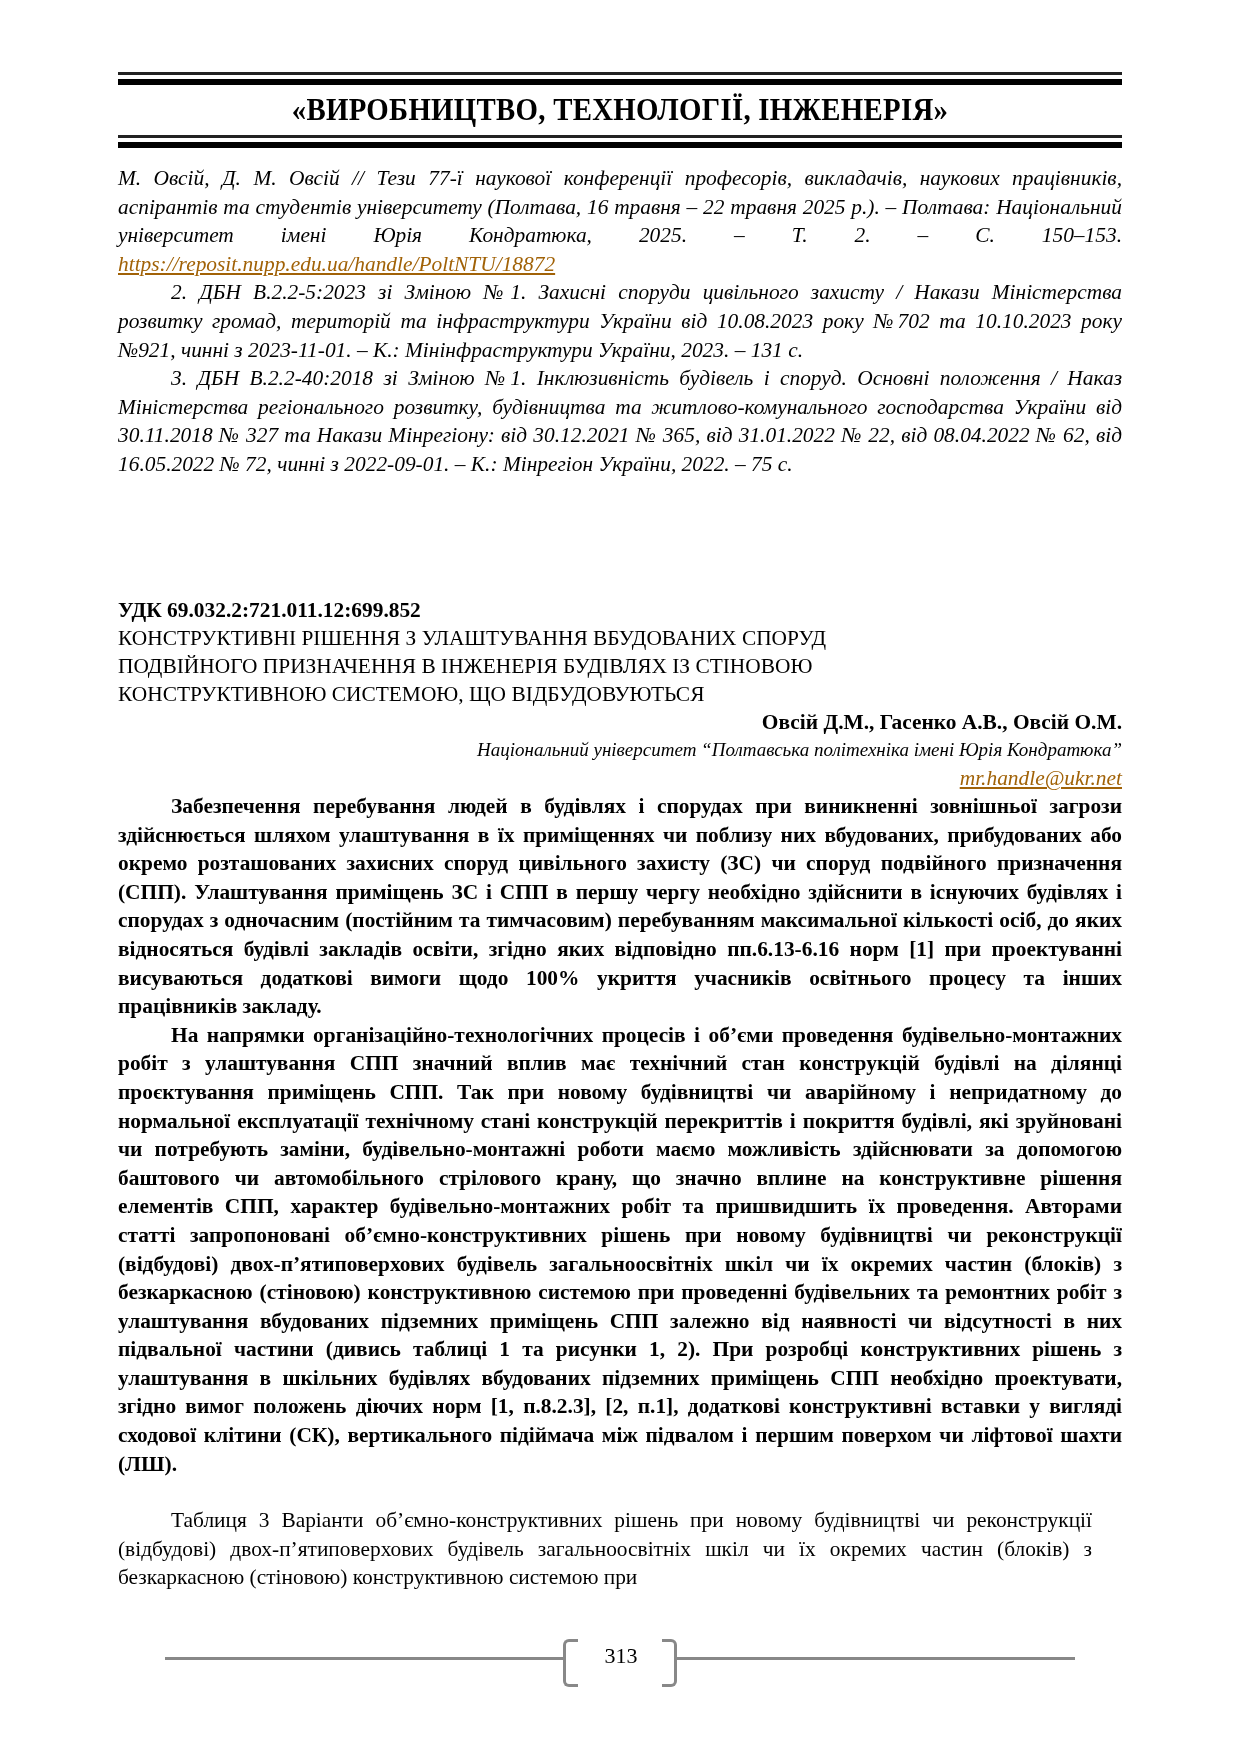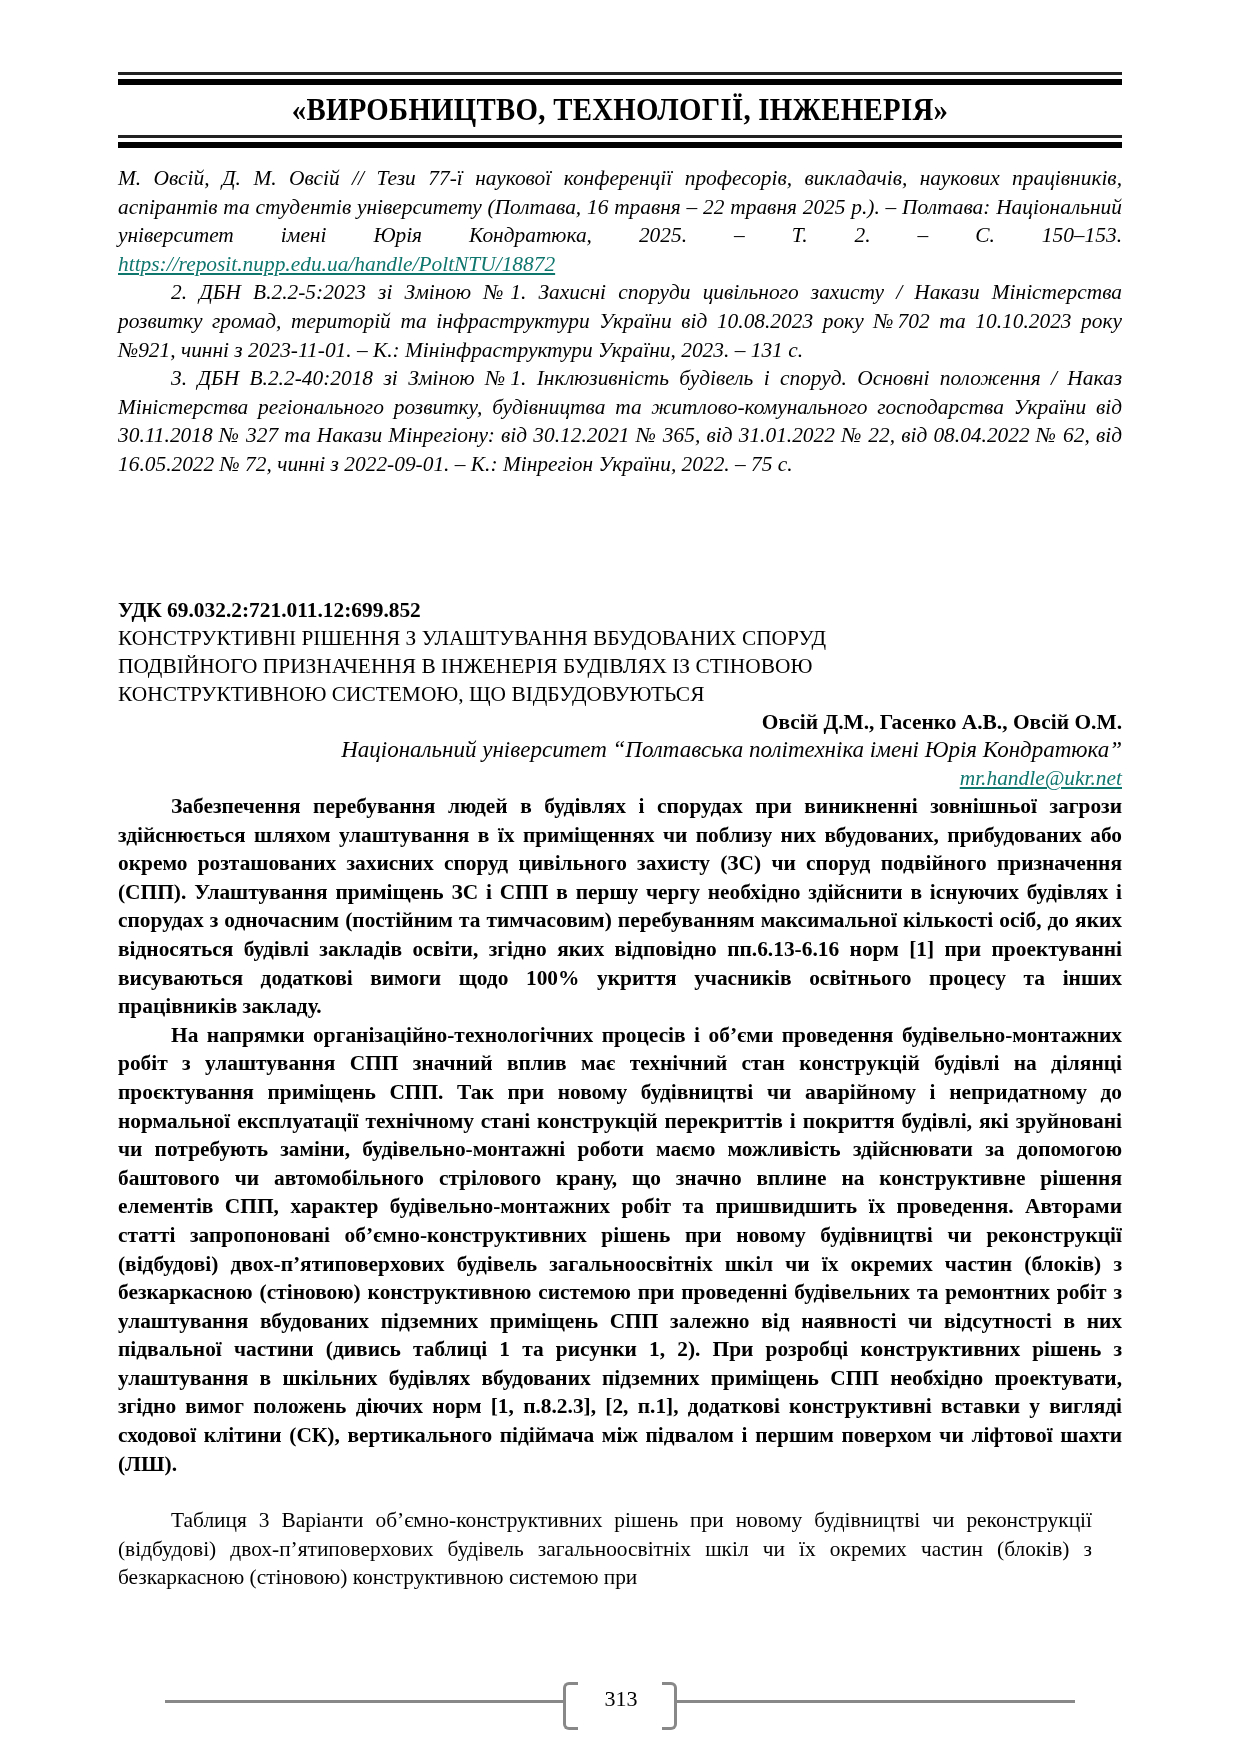--- a/index.html
+++ b/index.html
@@ -11,33 +11,33 @@
   .rule-thick { height:6px; background:#000; margin-top:4px; }
   .hdr-title { text-align:center; font-weight:bold; font-size:31px; letter-spacing:0.3px;
                line-height:46px; margin-top:2px; margin-bottom:2px; transform:scaleX(0.93); }
 
   .txt { font-size:21.4px; line-height:28.6px; text-align:justify; }
   .it { font-style:italic; }
   .ind { text-indent:53px; }
   p { margin:0; }
 
   .refs { position:absolute; left:118px; top:164px; width:1004px; }
-  a.link { color:#0f766e; text-decoration:underline;margin-top:16px; }
+  a.link { color:#a16207; text-decoration:underline;margin-top:16px; }
 
   .article { position:absolute; left:118px; top:596px; width:1004px; }
   .udc { font-weight:bold; font-size:21.4px; line-height:28px; }
   .title { text-align:left; font-size:21.4px; line-height:28px; }
   .authors { text-align:right; font-weight:bold; font-size:21.4px; line-height:28px; }
-  .affil { text-align:right; font-style:italic; font-size:23px; line-height:28px; }
+  .affil { text-align:right; font-style:italic; font-size:19px; line-height:28px; }
   .email { text-align:right; font-style:italic; font-size:21.4px; line-height:28px; }
 
   .body-text { margin-top:0;font-weight:bold; }
   .tbl-cap { margin-top:28px; }
 
-  .footer { position:absolute; left:165px; top:1676px; width:910px; height:50px; }
+  .footer { position:absolute; left:165px; top:1633px; width:910px; height:50px; }
   .fline { position:absolute; top:24px; height:3px; background:#888; }
   .fline.l { left:0; width:400px; }
   .fline.r { left:510px; width:400px; }
   .brace { position:absolute; top:6px; width:12px; height:42px; border:3px solid #888; }
   .brace.l { left:398px; border-right:none; border-radius:6px 0 0 6px; }
   .brace.r { left:497px; border-left:none; border-radius:0 6px 6px 0; }
   .pnum { position:absolute; left:415px; top:10px; width:82px; text-align:center; font-size:22px; }
 </style>
 </head>
 <body>

